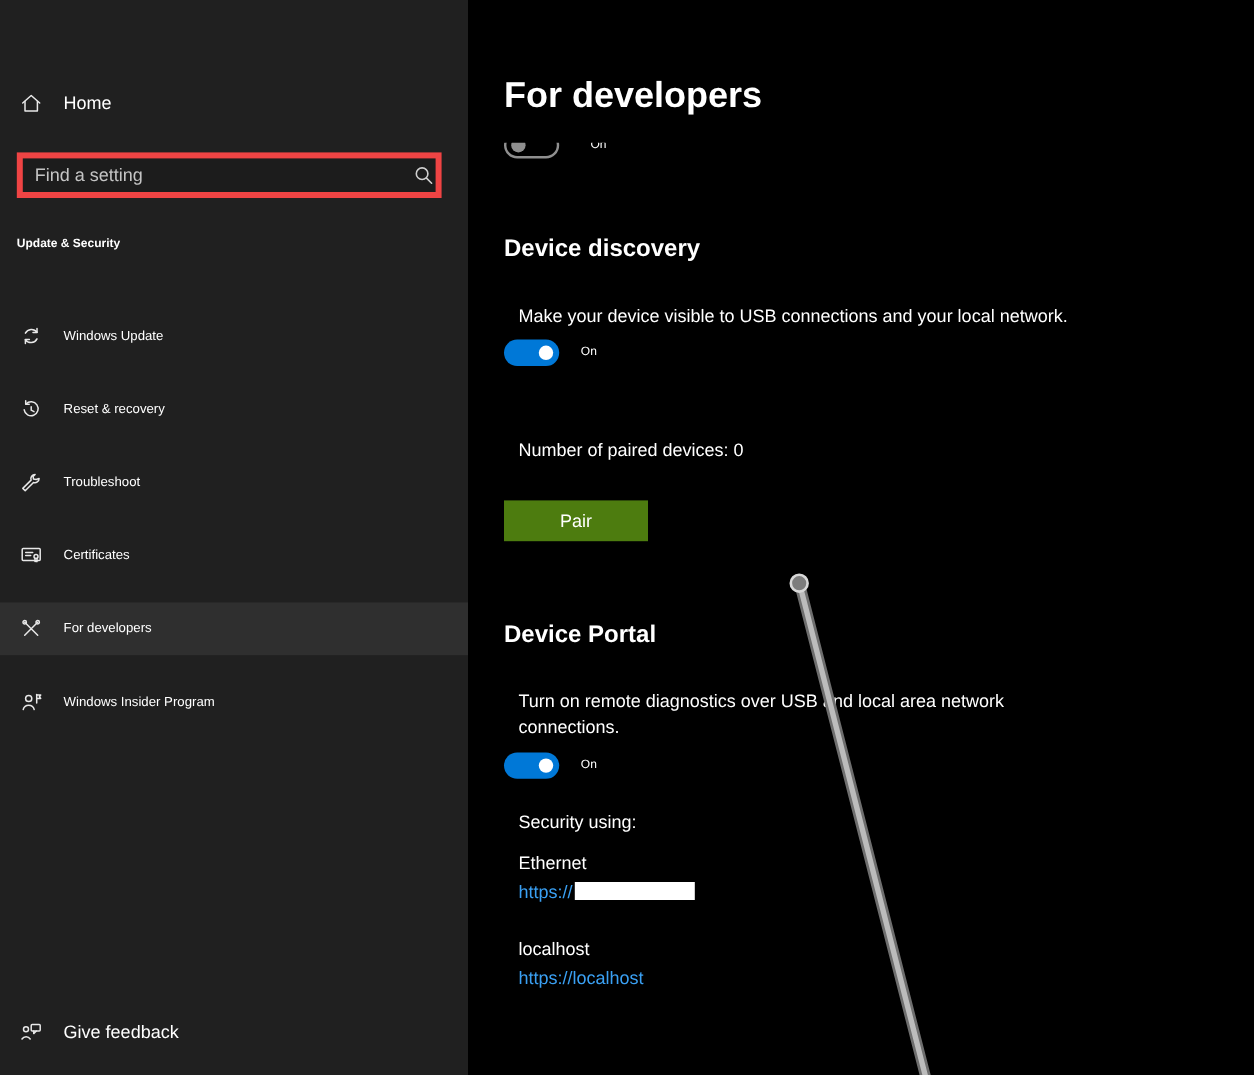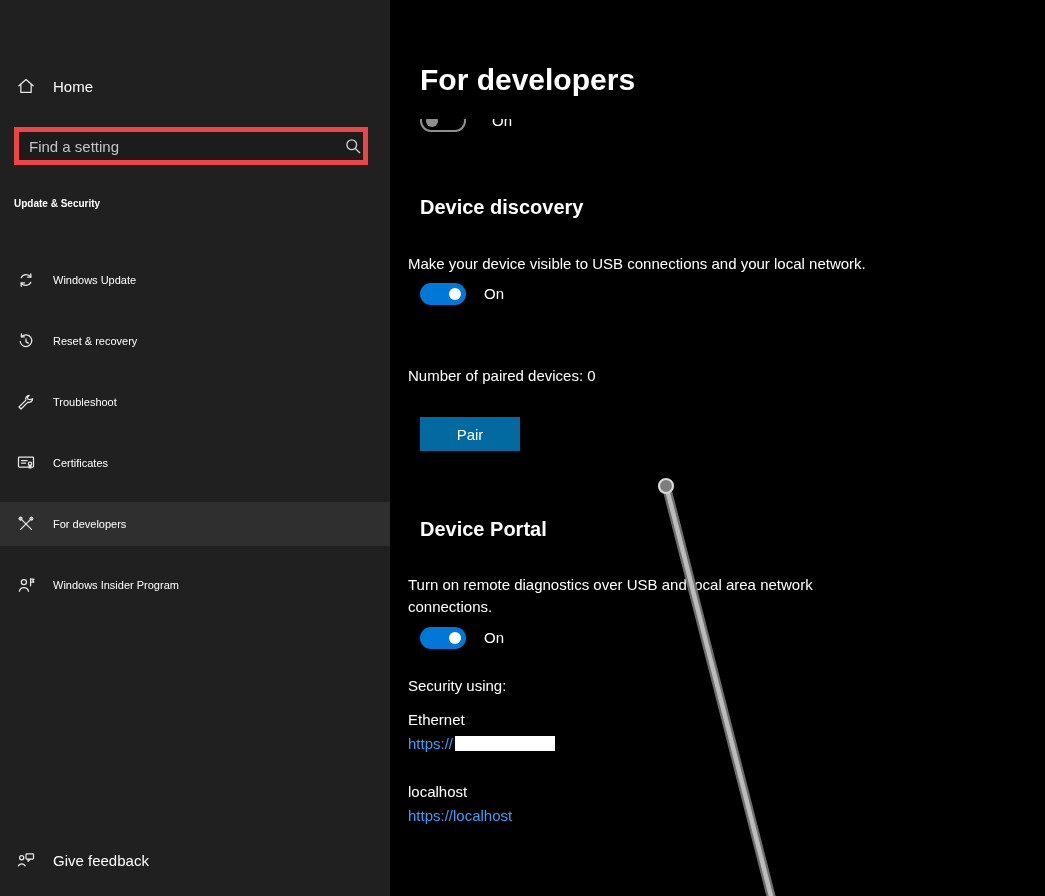--- a/index.html
+++ b/index.html
@@ -28,21 +28,21 @@
             padding-left:16px;box-sizing:border-box;cursor:default;}
   .nav-item.selected{background:rgba(255,255,255,0.07);}
   .nav-item .label{font-size:11px;color:#fff;}
   .icon{display:inline-flex;width:20px;height:20px;align-items:center;justify-content:center;flex:0 0 20px;}
   .icon svg{width:20px;height:20px;}
 
   
   .content{position:absolute;left:390px;top:0;width:655px;height:896px;background:#000;}
   .content h1{position:absolute;left:30px;top:62px;margin:0;font-size:30px;font-weight:700;line-height:36px;}
   .content h2{position:absolute;left:30px;margin:0;font-size:20px;font-weight:700;line-height:26px;}
-  .content p{position:absolute;left:18px;margin:0;font-size:15px;line-height:22px;color:#fff;}
+  .content p{position:absolute;left:42px;margin:0;font-size:15px;line-height:22px;color:#fff;}
 
   .h-discovery{top:194px;}
   .desc1{top:253px;}
   .paired{top:365px;}
   .h-portal{top:516px;}
   .desc2{top:574px;width:475px;line-height:25px;}
   .connect{top:675px;}
   .eth-label{top:709px;}
   .eth-link{top:733px;color:#3aa0f3 !important;}
   .lh-label{top:781px;}
@@ -51,27 +51,27 @@
   .redacted{display:inline-block;width:100px;height:15px;background:#ffffff;vertical-align:-2px;margin-left:2px;}
 
   
   .toggle-row{position:absolute;left:30px;display:flex;align-items:center;gap:18px;}
   .row1{top:283px;} .row2{top:627px;}
   .toggle{position:relative;width:46px;height:22px;border-radius:11px;box-sizing:border-box;cursor:pointer;}
   .toggle.on{background:#0078d7;}
   .toggle.on .knob{position:absolute;right:5px;top:5px;width:12px;height:12px;border-radius:50%;background:#fff;}
   .toggle.off{background:transparent;border:2px solid #8f8f8f;}
   .toggle.off .knob{position:absolute;left:4px;top:3px;width:12px;height:12px;border-radius:50%;background:#8f8f8f;}
-  .toggle-label{font-size:15px;line-height:22px;color:#fff;}
+  .toggle-label{font-size:10px;line-height:22px;color:#fff;}
 
   
   .clip{position:absolute;left:30px;top:119px;width:240px;height:22px;overflow:hidden;}
   .clip-inner{display:flex;align-items:flex-start;gap:26px;margin-top:-9px;}
 
-  .pair-btn{position:absolute;left:30px;top:417px;width:100px;height:34px;background:#0369a1;
+  .pair-btn{position:absolute;left:30px;top:417px;width:120px;height:34px;background:#4d7c0f;
             color:#fff;border:none;font-size:15px;font-family:"Liberation Sans",sans-serif;cursor:pointer;text-align:center;}
 
   
   .pointer-overlay{position:absolute;left:0;top:0;width:1045px;height:896px;pointer-events:none;z-index:50;}
 </style>
 </head>
 <body>
 
 <div class="page">
 

